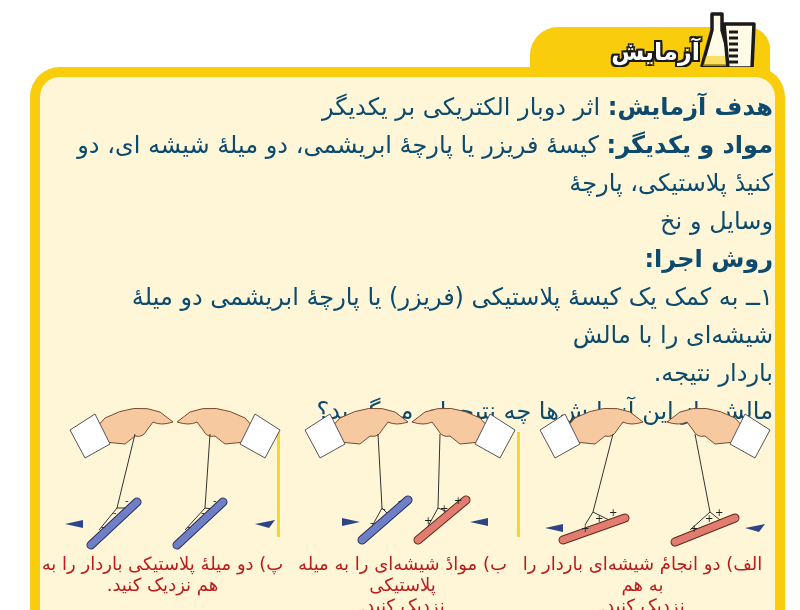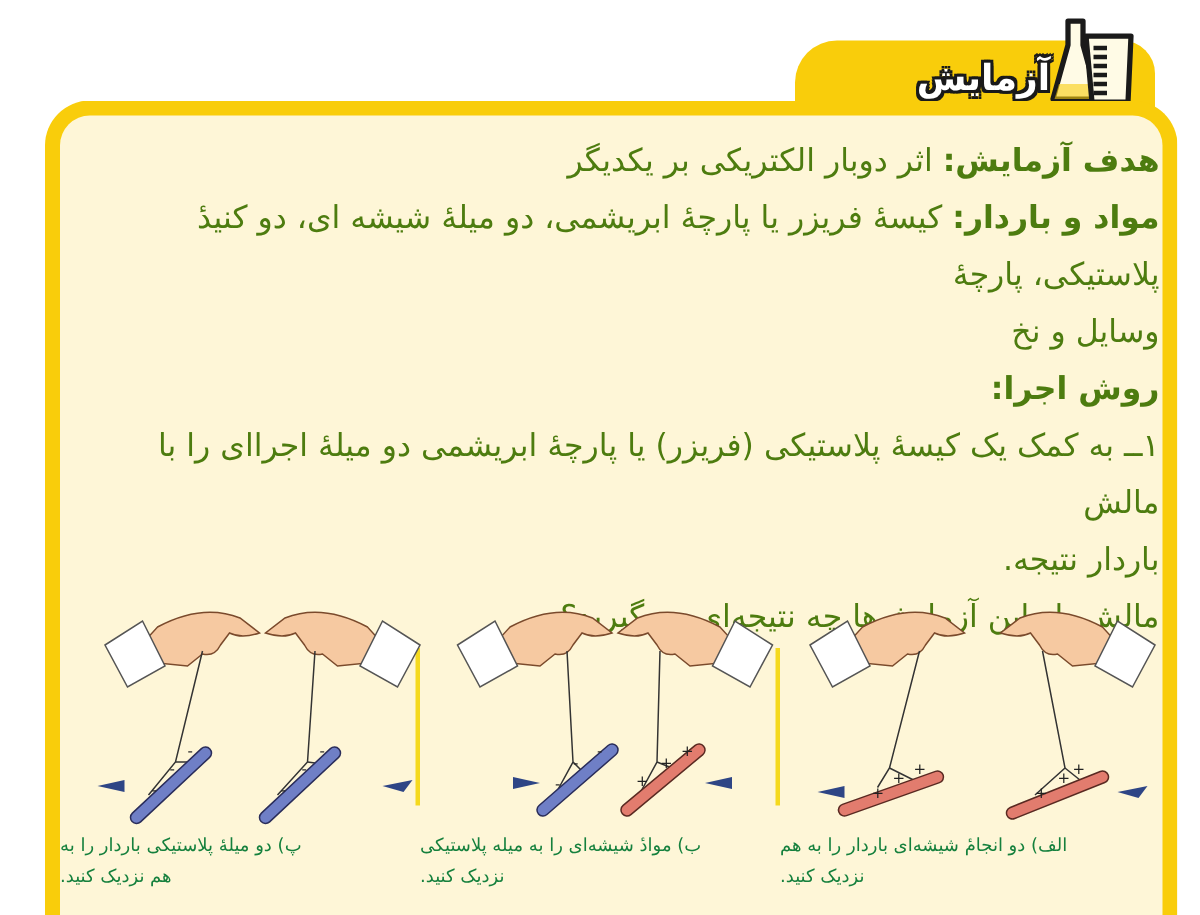--- a/index.html
+++ b/index.html
@@ -21,32 +21,32 @@
     .lab-icon { position: absolute; top: 10px; left: 698px; width: 62px; height: 62px; }
 
     .panel {
       position: absolute; top: 67px; left: 30px; width: 755px; height: 543px;
       background: #fef6d7; border: 10px solid #f9cd0b; border-bottom: none;
       border-radius: 30px 30px 0 0;
     }
 
     .content {
       position: absolute; top: 88px; left: 48px; width: 725px;
-      direction: rtl; text-align: right; color: #4d7c0f;
-      font-size: 21px; line-height: 38px;
+      direction: rtl; text-align: right; color: #0c4a6e;
+      font-size: 24px; line-height: 38px;
     }
     .content .row { display: block; }
     .content b { font-weight: bold; }
 
     .illus { position: absolute; top: 400px; width: 240px; height: 150px; }
     .illus svg { width: 100%; height: 100%; }
     .sep { position: absolute; top: 432px; width: 3px; height: 105px; background: #f5d91e; }
     .caption {
-      position: absolute; top: 553px; width: 245px; direction: rtl; text-align: left;
-      font-size: 12px; line-height: 21px; color: #15803d;
+      position: absolute; top: 553px; width: 245px; direction: rtl; text-align: center;
+      font-size: 18px; line-height: 21px; color: #b91c1c;
     }
   </style>
 </head>
 <body>
 
 <div class="tab"></div>
 <div class="tab-title">آزمایش کنید</div>
 <div class="lab-icon">
   <svg viewBox="0 0 62 62">
 
@@ -66,28 +66,28 @@
 </div>
 
 <div class="panel"></div>
 
 <div class="content">
   <div class="row">
     <b>هدف آزمایش:</b>
     <span>اثر دوبار الکتریکی بر یکدیگر</span>
   </div>
   <div class="row">
-    <b>مواد و باردار:</b>
+    <b>مواد و یکدیگر:</b>
     <span>کیسهٔ فریزر یا پارچهٔ ابریشمی، دو میلهٔ شیشه ای، دو کنیدٔ پلاستیکی، پارچهٔ</span>
   </div>
   <div class="row">وسایل و نخ</div>
   <div class="row">
     <b>روش اجرا:</b>
   </div>
-  <div class="row">۱ــ به کمک یک کیسهٔ پلاستیکی (فریزر) یا پارچهٔ ابریشمی دو میلهٔ اجرا‌ای را با مالش</div>
+  <div class="row">۱ــ به کمک یک کیسهٔ پلاستیکی (فریزر) یا پارچهٔ ابریشمی دو میلهٔ شیشه‌ای را با مالش</div>
   <div class="row">باردار نتیجه.</div>
   <div class="row">مالش. از این آزمایش‌ها چه نتیجه‌ای می‌گیرید؟</div>
 </div>
 
 <div class="sep" style="left:277px"></div>
 <div class="sep" style="left:517px"></div>
 
 <div class="illus" style="left:535px">
   <svg viewBox="0 0 240 150">
     <g>

